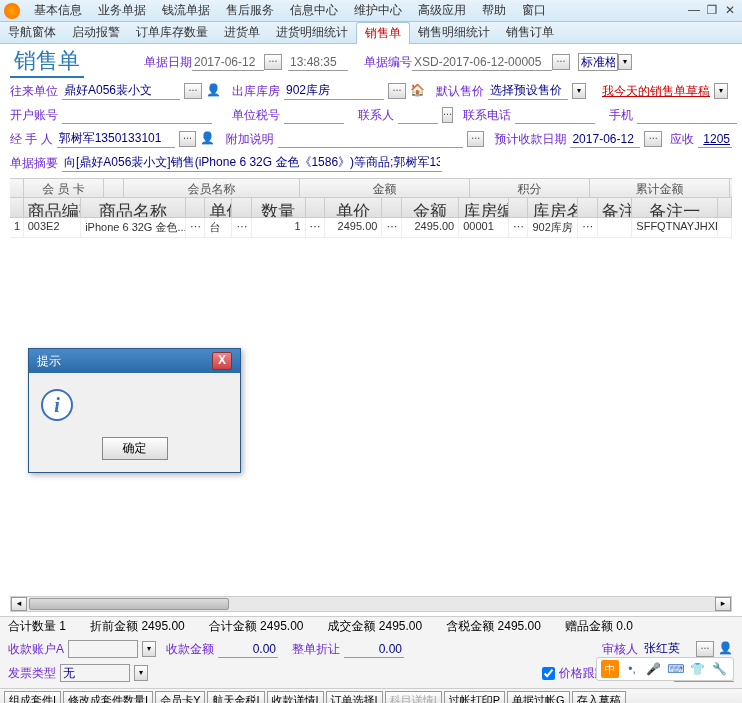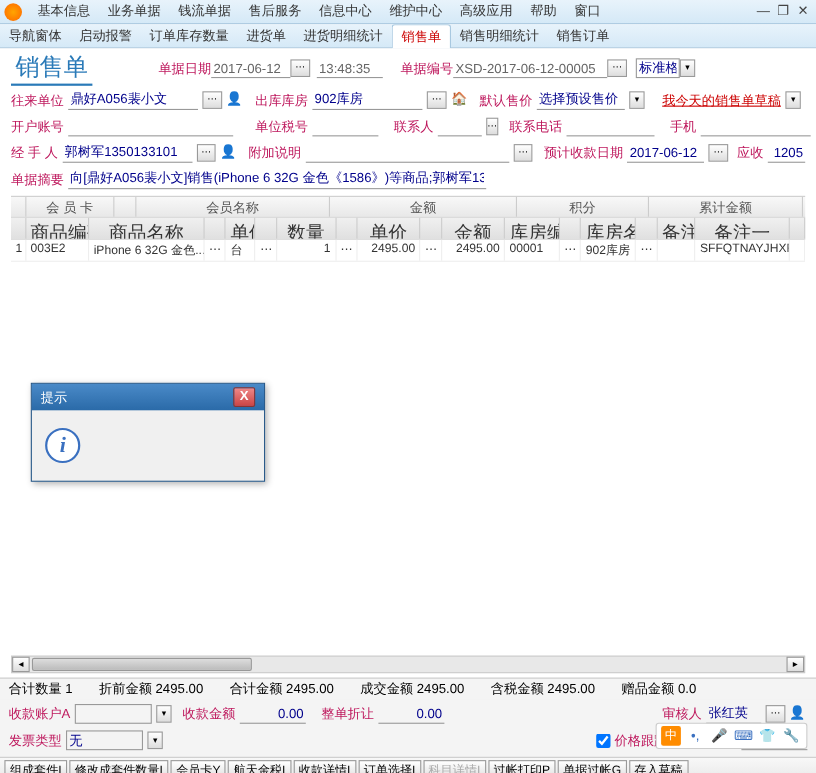--- a/index.html
+++ b/index.html
@@ -9,21 +9,21 @@
 .menubar span{padding:0 8px;cursor:default;color:#333}
 .winctrl{margin-left:auto;display:flex;gap:2px}
 .winctrl div{width:16px;height:14px;text-align:center;line-height:12px;color:#444}
 .tabbar{background:linear-gradient(#e8f3fb,#d5e9f7);height:22px;display:flex;align-items:center;padding:0 0;border-bottom:1px solid #a8c8e0}
 .tabbar span{padding:2px 8px;color:#333;cursor:default}
 .tabbar .active{background:#fff;border:1px solid #a8c8e0;border-bottom:none;border-radius:3px 3px 0 0;color:#c00}
 .content{background:#fff;padding:4px 10px}
 .title-row{display:flex;align-items:center;height:28px;margin-bottom:4px}
 .doc-title{font-size:22px;color:#2a7ab8;font-family:KaiTi,serif;border-bottom:2px solid #2a7ab8;padding:0 4px;margin-right:60px}
 .field-row{display:flex;align-items:center;height:22px;gap:4px;margin-bottom:2px}
-.lbl{color:#be185d;white-space:nowrap}
+.lbl{color:#6d28d9;white-space:nowrap}
 .inp{border:none;border-bottom:1px solid #999;background:transparent;height:18px;padding:0 2px;color:#00008b}
 .inp.ro{color:#666}
 .btn-dots{width:18px;height:16px;background:linear-gradient(#fff,#ddd);border:1px solid #999;font-size:9px;text-align:center;line-height:12px;cursor:pointer}
 .icon-sm{width:16px;height:16px;display:inline-block}
 .dd{width:14px;height:16px;background:linear-gradient(#fff,#ddd);border:1px solid #999;text-align:center;font-size:8px;line-height:13px}
 .link-red{color:#c00;text-decoration:underline;cursor:pointer}
 .grid-hdr{background:linear-gradient(#f8f8f8,#e8e8e8);border-top:1px solid #ccc;border-bottom:1px solid #ccc;height:20px;display:flex;margin-top:4px}
 .grid-hdr div{border-right:1px solid #ccc;padding:2px 4px;color:#555;text-align:center;overflow:hidden;white-space:nowrap}
 .grid-hdr2{background:linear-gradient(#f0f0f0,#e0e0e0);border-bottom:1px solid #ccc;height:20px;display:flex}
 .grid-hdr2 div{border-right:1px solid #ccc;padding:2px 4px;color:#333;text-align:center;overflow:hidden;white-space:nowrap;font-size:17px}
@@ -133,21 +133,21 @@
     <input class="inp" style="width: 118px; color: rgb(0, 0, 139);" value="郭树军1350133101">
     <div class="btn-dots">⋯</div>
     <span class="icon-sm">👤</span>
     <span class="lbl" style="margin-left:6px">附加说明</span>
     <input class="inp" style="width: 190px;">
     <div class="btn-dots">⋯</div>
     <span class="lbl" style="margin-left:6px">预计收款日期</span>
     <input class="inp" style="width: 70px;" value="2017-06-12">
     <div class="btn-dots">⋯</div>
     <span class="lbl" style="margin-left:4px">应收</span>
-    <input class="inp" style="width: 34px; text-align: right;" value="1205">
+    <input class="inp" style="width: 34px; text-align: right; text-decoration: underline;" value="1205">
   </div>
 
   <div class="field-row">
     <span class="lbl">单据摘要</span>
     <input class="inp" style="width: 380px; color: rgb(0, 0, 139);" value="向[鼎好A056裴小文]销售(iPhone 6 32G 金色《1586》)等商品;郭树军1350133101">
   </div>
 
   <div class="grid-hdr" id="subhdr">
       <div style="width: 14px;"></div>
       <div style="width: 80px;">会 员 卡</div>
@@ -254,20 +254,23 @@
   </div>
 
 <div class="dialog">
   <div class="dialog-title">
     <span>提示</span>
     <div class="dialog-close">X</div>
   </div>
   <div class="dialog-body">
     <div class="info-icon"></div>
   </div>
+  <div class="dialog-btns">
+    <button>确定</button>
+  </div>
 </div>
 
 <div class="ime-bar">
   <div class="ch">中</div>
   <div>•,</div>
   <div>🎤</div>
   <div>⌨</div>
   <div>👕</div>
   <div>🔧</div>
 </div>

